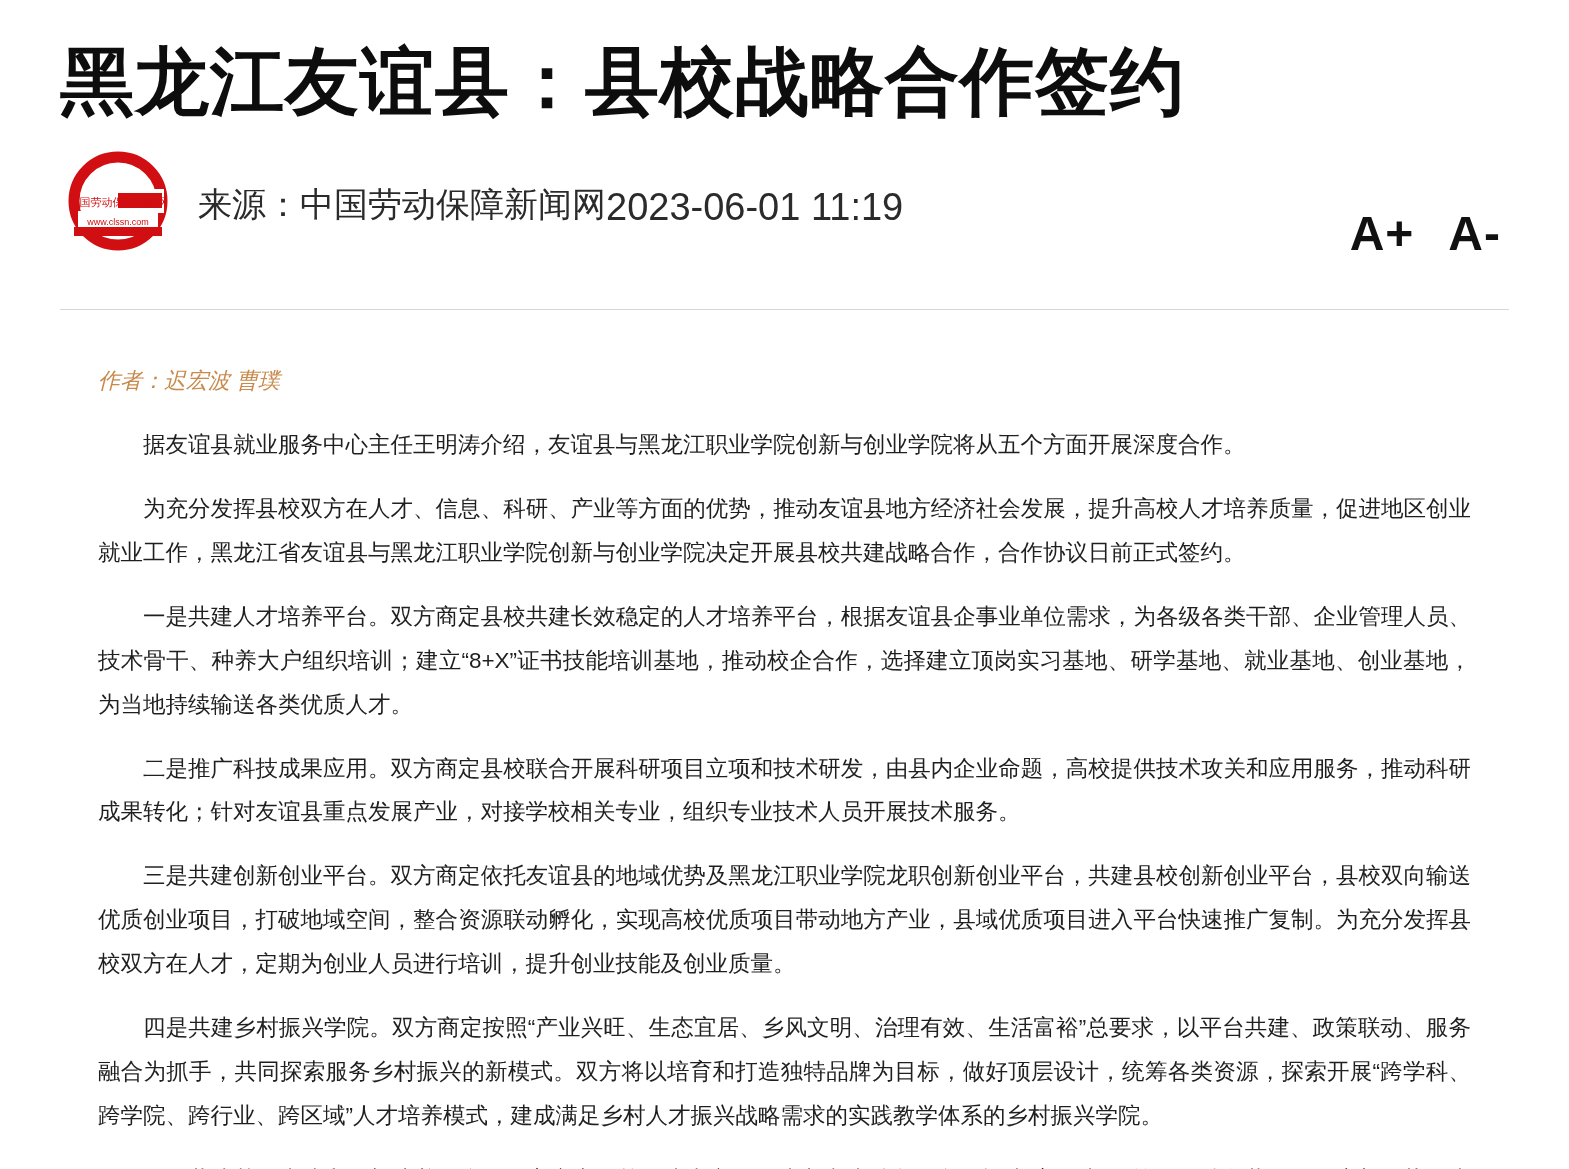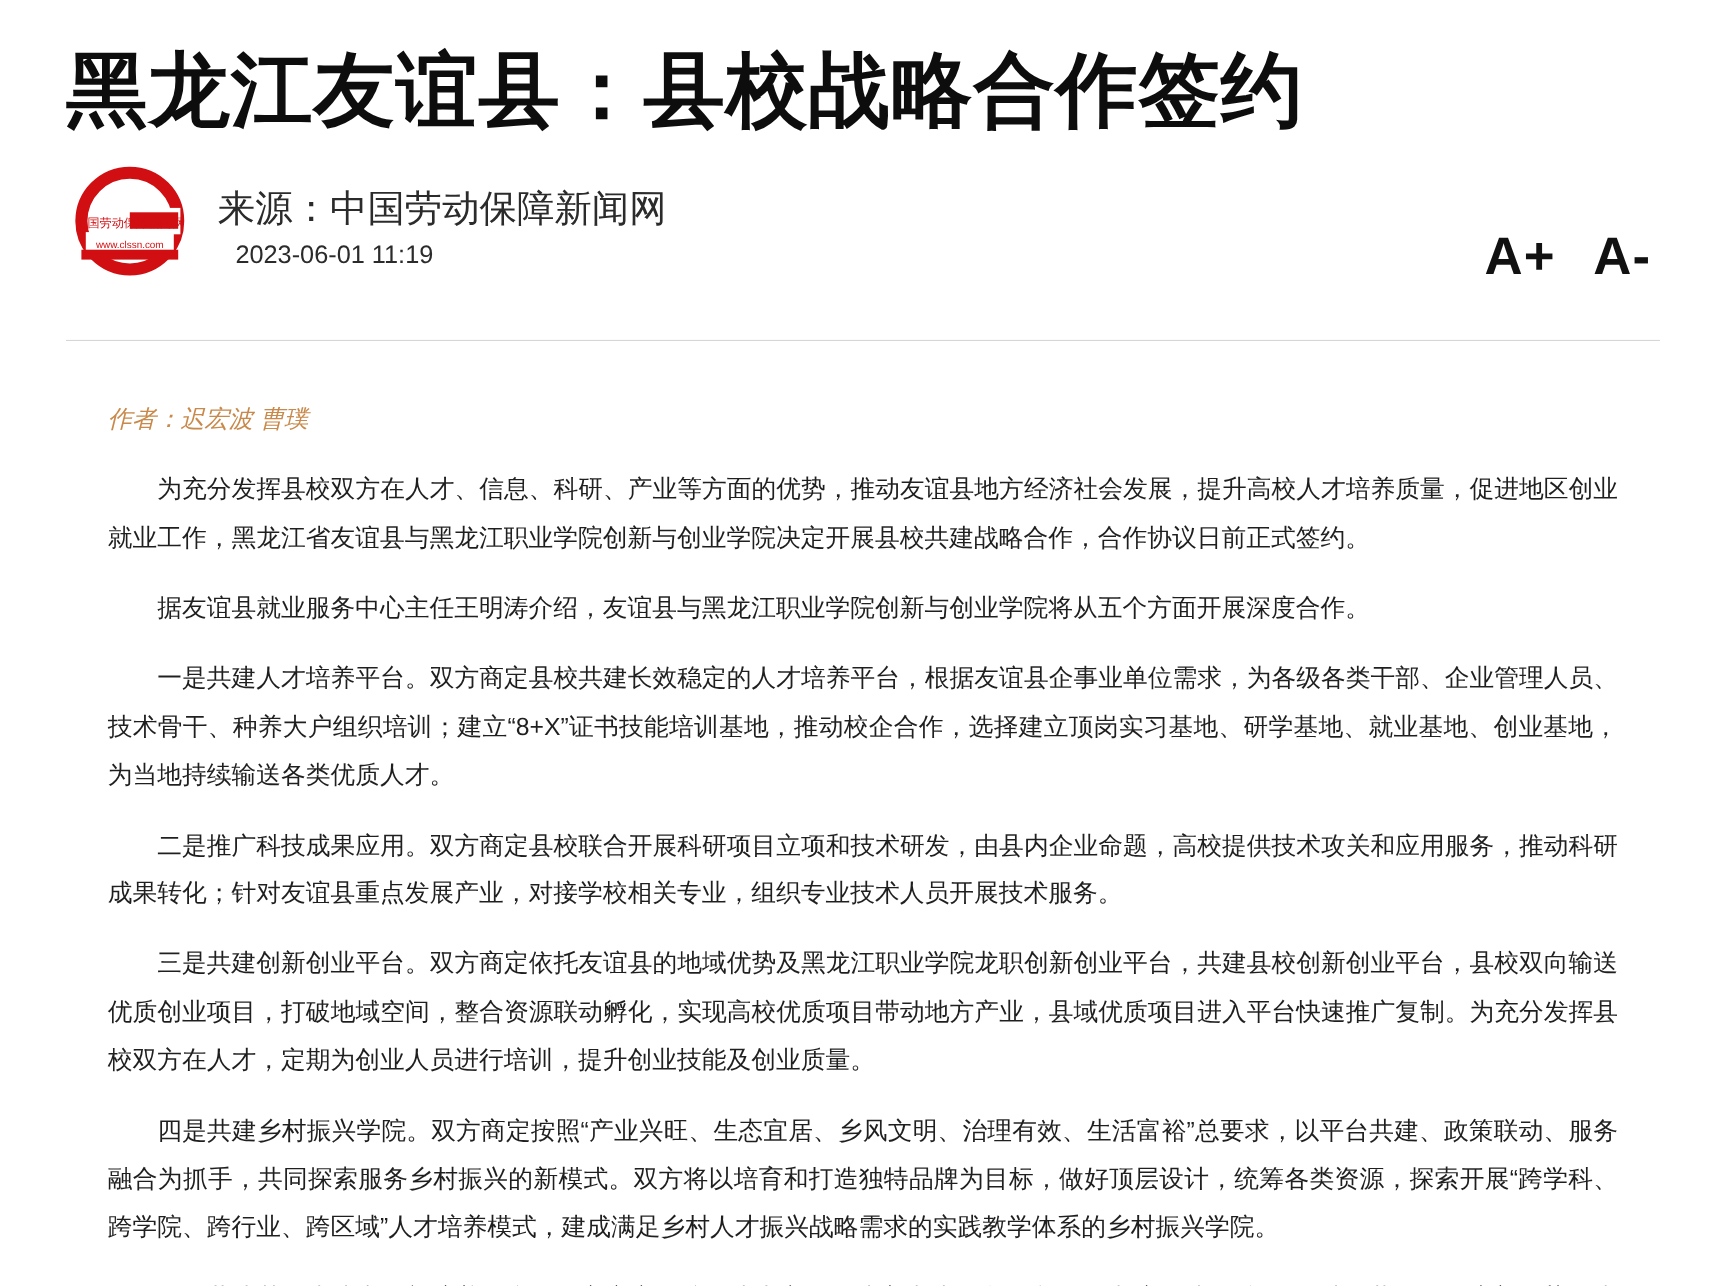--- a/index.html
+++ b/index.html
@@ -42,33 +42,32 @@
     height: 116px;
     flex: 0 0 116px;
     position: relative;
     margin-right: 22px;
   }
   .logo-svg {
     display: block;
   }
   .meta-text {
     display: flex;
-    flex-direction: column;
+    flex-direction: row;
     justify-content: flex-start;
   }
   .meta-source {
     font-size: 34px;
     line-height: 1.45;
     color: #2b2b2b;
   }
   .meta-date {
-    font-size: 23px;
+    font-size: 38px;
     line-height: 1.45;
     color: #2b2b2b;
-    margin-left: 16px;
   }
   .font-controls {
     position: absolute;
     right: 8px;
     bottom: 6px;
     display: flex;
     align-items: baseline;
     gap: 34px;
   }
   .font-btn {
@@ -139,22 +138,22 @@
     </div>
 
   </div>
 
   <hr class="divider">
 
   <div class="body-wrap">
 
     <div class="authors">作者：迟宏波 曹璞</div>
 
+    <p class="para">据友谊县就业服务中心主任王明涛介绍，友谊县与黑龙江职业学院创新与创业学院将从五个方面开展深度合作。</p>
     <p class="para">为充分发挥县校双方在人才、信息、科研、产业等方面的优势，推动友谊县地方经济社会发展，提升高校人才培养质量，促进地区创业就业工作，黑龙江省友谊县与黑龙江职业学院创新与创业学院决定开展县校共建战略合作，合作协议日前正式签约。</p>
-    <p class="para">据友谊县就业服务中心主任王明涛介绍，友谊县与黑龙江职业学院创新与创业学院将从五个方面开展深度合作。</p>
     <p class="para">一是共建人才培养平台。双方商定县校共建长效稳定的人才培养平台，根据友谊县企事业单位需求，为各级各类干部、企业管理人员、技术骨干、种养大户组织培训；建立“8+X”证书技能培训基地，推动校企合作，选择建立顶岗实习基地、研学基地、就业基地、创业基地，为当地持续输送各类优质人才。</p>
     <p class="para">二是推广科技成果应用。双方商定县校联合开展科研项目立项和技术研发，由县内企业命题，高校提供技术攻关和应用服务，推动科研成果转化；针对友谊县重点发展产业，对接学校相关专业，组织专业技术人员开展技术服务。</p>
     <p class="para">三是共建创新创业平台。双方商定依托友谊县的地域优势及黑龙江职业学院龙职创新创业平台，共建县校创新创业平台，县校双向输送优质创业项目，打破地域空间，整合资源联动孵化，实现高校优质项目带动地方产业，县域优质项目进入平台快速推广复制。为充分发挥县校双方在人才，定期为创业人员进行培训，提升创业技能及创业质量。</p>
     <p class="para">四是共建乡村振兴学院。双方商定按照“产业兴旺、生态宜居、乡风文明、治理有效、生活富裕”总要求，以平台共建、政策联动、服务融合为抓手，共同探索服务乡村振兴的新模式。双方将以培育和打造独特品牌为目标，做好顶层设计，统筹各类资源，探索开展“跨学科、跨学院、跨行业、跨区域”人才培养模式，建成满足乡村人才振兴战略需求的实践教学体系的乡村振兴学院。</p>
     <p class="para">五是共建基层党建和干部培养平台。双方商定县校围绕中心工作建立党建融合平台，打造“主题党日”等活动特色载体，探索新形势下党建引领产教融合新模式；根据各自队伍建设需要，选派优秀干部、教师赴对方相关部门调研交流，促进基层党建引领经济社会发展和干部教师队伍素质提升。</p>
 
   </div>
 
 </div>
 

